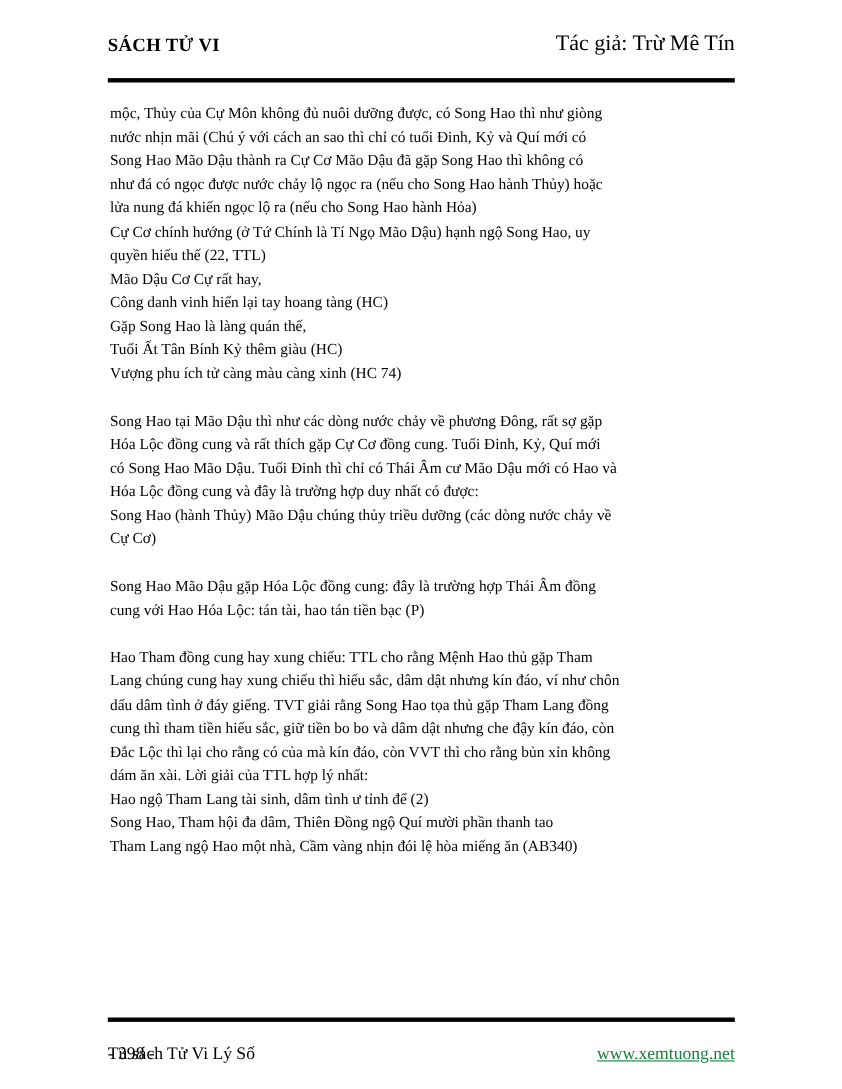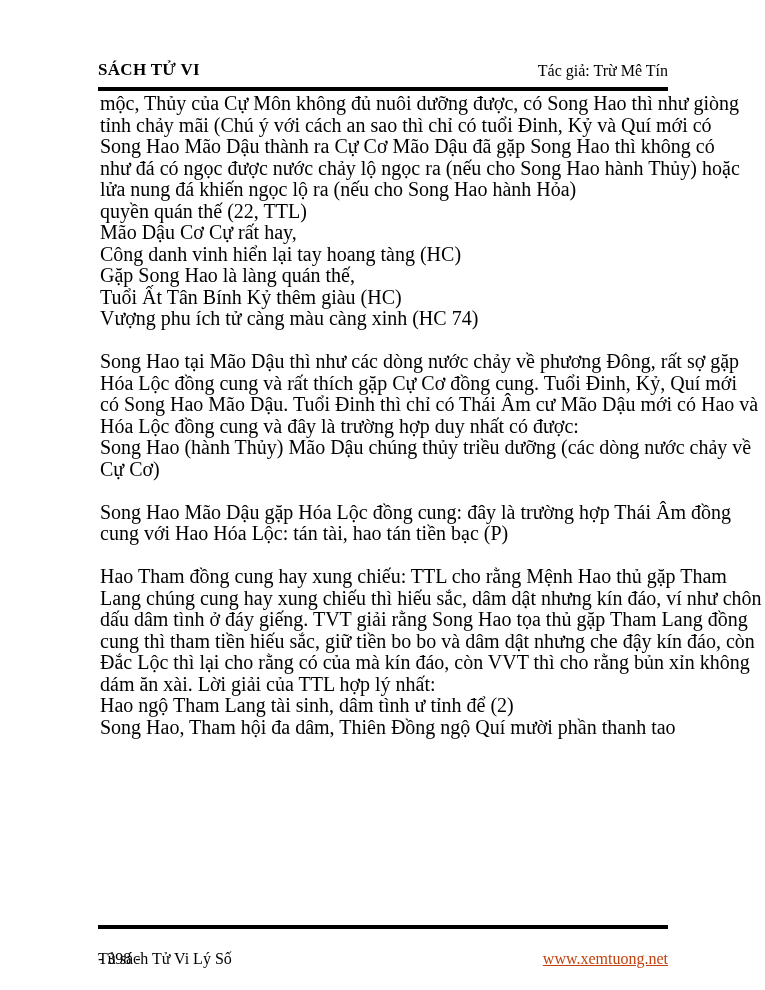--- a/index.html
+++ b/index.html
@@ -10,41 +10,41 @@
     margin: 0 auto;
     background: #ffffff;
     font-family: "Liberation Serif", "DejaVu Serif", serif;
     color: #000000;
     overflow: hidden;
   }
   .header {
     position: absolute;
     left: 98px;
     right: 97px;
-    top: 60px;
+    top: 28px;
     display: flex;
     justify-content: space-between;
     align-items: flex-end;
-    padding-bottom: 7px;
+    padding-bottom: 20px;
     border-bottom: 4px solid #000000;
   }
   .book-title {
     font-weight: bold;
     font-size: 17px;
     letter-spacing: 0.3px;
   }
   .author-label {
-    font-size: 16px;
+    font-size: 20px;
   }
   .body-text {
     position: absolute;
     left: 100px;
     right: 90px;
     top: 93px;
-    font-size: 20px;
+    font-size: 14px;
     line-height: 21.5px;
   }
   .paragraph { margin: 0 0 21.5px 0; }
   .paragraph:last-child { margin-bottom: 12px; }
   .text-line { white-space: nowrap; }
   .footer {
     position: absolute;
     left: 98px;
     right: 97px;
     top: 925px;
@@ -74,25 +74,26 @@
 <div class="page">
 
   <div class="header">
     <span class="book-title">SÁCH TỬ VI</span>
     <span class="author-label">Tác giả: Trừ Mê Tín</span>
   </div>
 
   <div class="body-text">
       <div class="paragraph">
         <div class="text-line">mộc, Thủy của Cự Môn không đủ nuôi dưỡng được, có Song Hao thì như giòng</div>
-        <div class="text-line">tỉnh chảy mãi (Chú ý với cách an sao thì chỉ có tuổi Đinh, Kỷ và Quí mới có</div>
+        <div class="text-line">nước nhịn mãi (Chú ý với cách an sao thì chỉ có tuổi Đinh, Kỷ và Quí mới có</div>
         <div class="text-line">Song Hao Mão Dậu thành ra Cự Cơ Mão Dậu đã gặp Song Hao thì không có</div>
         <div class="text-line">như đá có ngọc được nước chảy lộ ngọc ra (nếu cho Song Hao hành Thủy) hoặc</div>
         <div class="text-line">lửa nung đá khiến ngọc lộ ra (nếu cho Song Hao hành Hỏa)</div>
-        <div class="text-line">quyền quán thế (22, TTL)</div>
+        <div class="text-line">Cự Cơ chính hướng (ở Tứ Chính là Tí Ngọ Mão Dậu) hạnh ngộ Song Hao, uy</div>
+        <div class="text-line">quyền hiếu thế (22, TTL)</div>
         <div class="text-line">Mão Dậu Cơ Cự rất hay,</div>
         <div class="text-line">Công danh vinh hiển lại tay hoang tàng (HC)</div>
         <div class="text-line">Gặp Song Hao là làng quán thế,</div>
         <div class="text-line">Tuổi Ất Tân Bính Kỷ thêm giàu (HC)</div>
         <div class="text-line">Vượng phu ích tử càng màu càng xinh (HC 74)</div>
       </div>
       <div class="paragraph">
         <div class="text-line">Song Hao tại Mão Dậu thì như các dòng nước chảy về phương Đông, rất sợ gặp</div>
         <div class="text-line">Hóa Lộc đồng cung và rất thích gặp Cự Cơ đồng cung. Tuổi Đinh, Kỷ, Quí mới</div>
         <div class="text-line">có Song Hao Mão Dậu. Tuổi Đinh thì chỉ có Thái Âm cư Mão Dậu mới có Hao và</div>
@@ -106,24 +107,25 @@
       </div>
       <div class="paragraph">
         <div class="text-line">Hao Tham đồng cung hay xung chiếu: TTL cho rằng Mệnh Hao thủ gặp Tham</div>
         <div class="text-line">Lang chúng cung hay xung chiếu thì hiếu sắc, dâm dật nhưng kín đáo, ví như chôn</div>
         <div class="text-line">dấu dâm tình ở đáy giếng. TVT giải rằng Song Hao tọa thủ gặp Tham Lang đồng</div>
         <div class="text-line">cung thì tham tiền hiếu sắc, giữ tiền bo bo và dâm dật nhưng che đậy kín đáo, còn</div>
         <div class="text-line">Đắc Lộc thì lại cho rằng có của mà kín đáo, còn VVT thì cho rằng bủn xỉn không</div>
         <div class="text-line">dám ăn xài. Lời giải của TTL hợp lý nhất:</div>
         <div class="text-line">Hao ngộ Tham Lang tài sinh, dâm tình ư tỉnh để (2)</div>
         <div class="text-line">Song Hao, Tham hội đa dâm, Thiên Đồng ngộ Quí mười phần thanh tao</div>
+        <div class="text-line">Tham Lang ngộ Hao một nhà, Cầm vàng nhịn đói lệ hòa miếng ăn (AB340)</div>
       </div>
     </div>
 
   <div class="footer">
     <div class="footer-row">
       <span class="series-title">Tủ sách Tử Vi Lý Số</span>
       <span class="page-number">- 398 -</span>
-      <span class="website-link" style="color: #c2410c;">www.xemtuong.net</span>
+      <span class="website-link" style="color: #15803d;">www.xemtuong.net</span>
     </div>
   </div>
 
 </div>
 
 </body></html>

